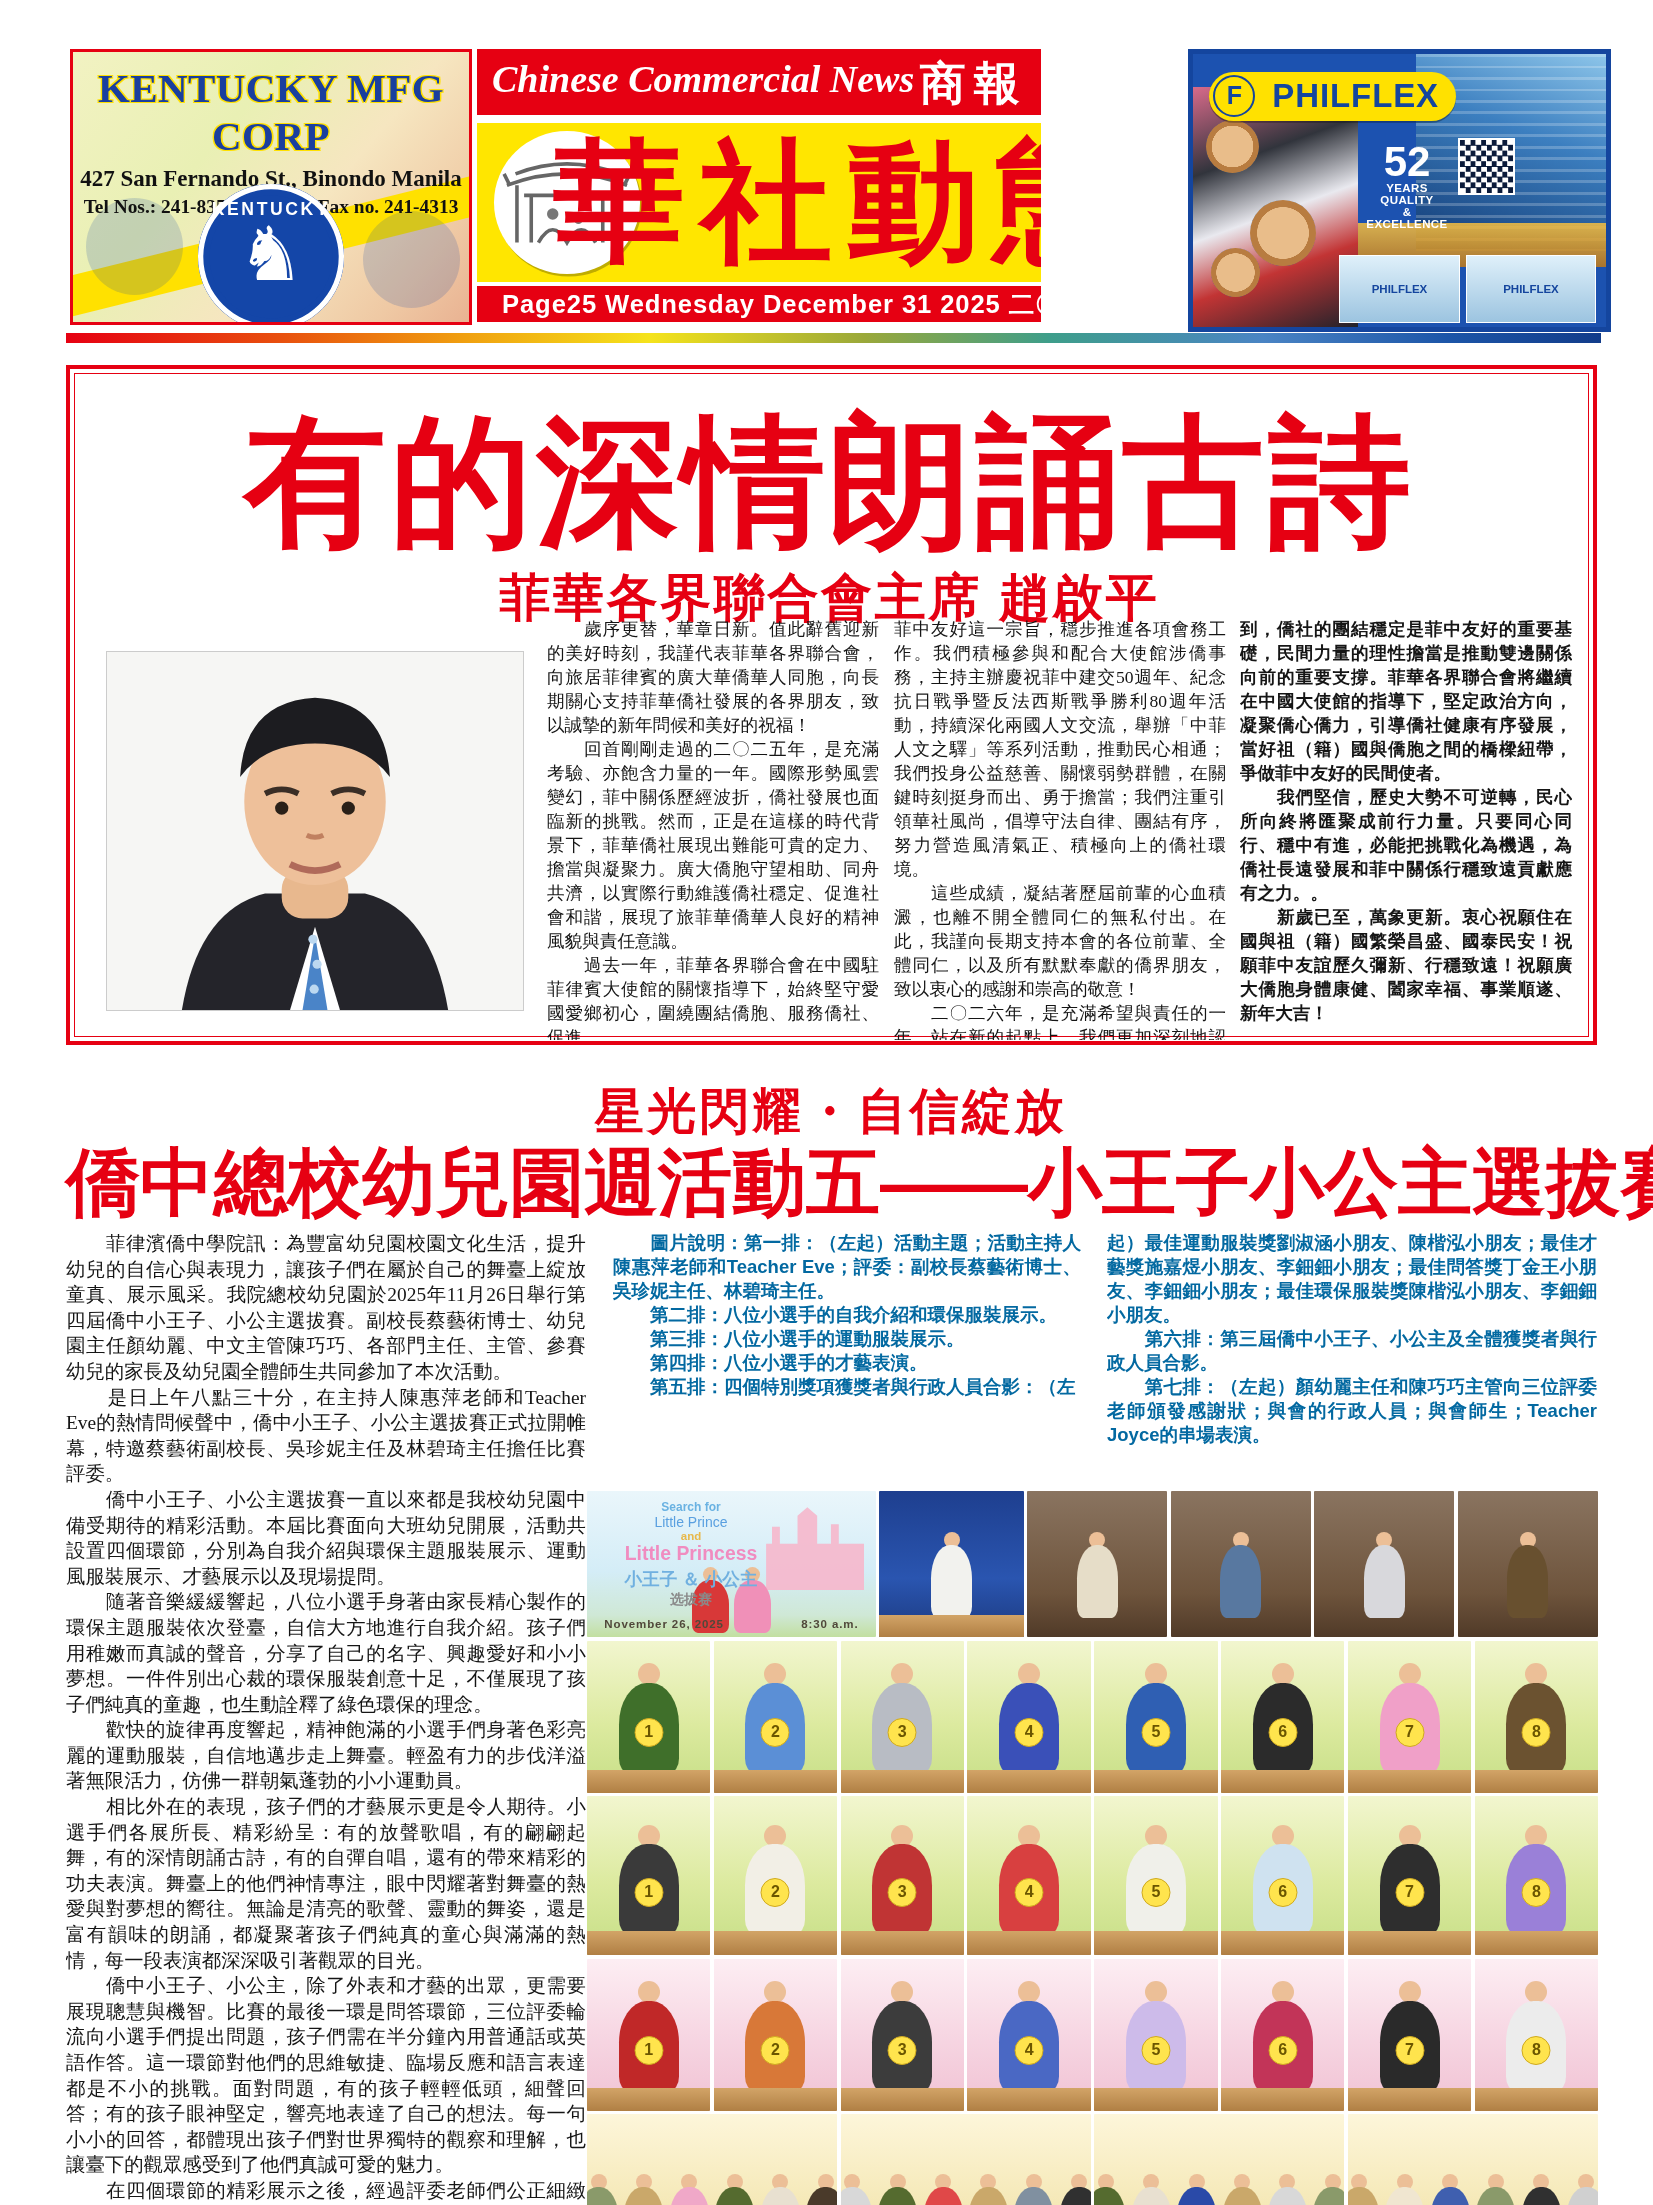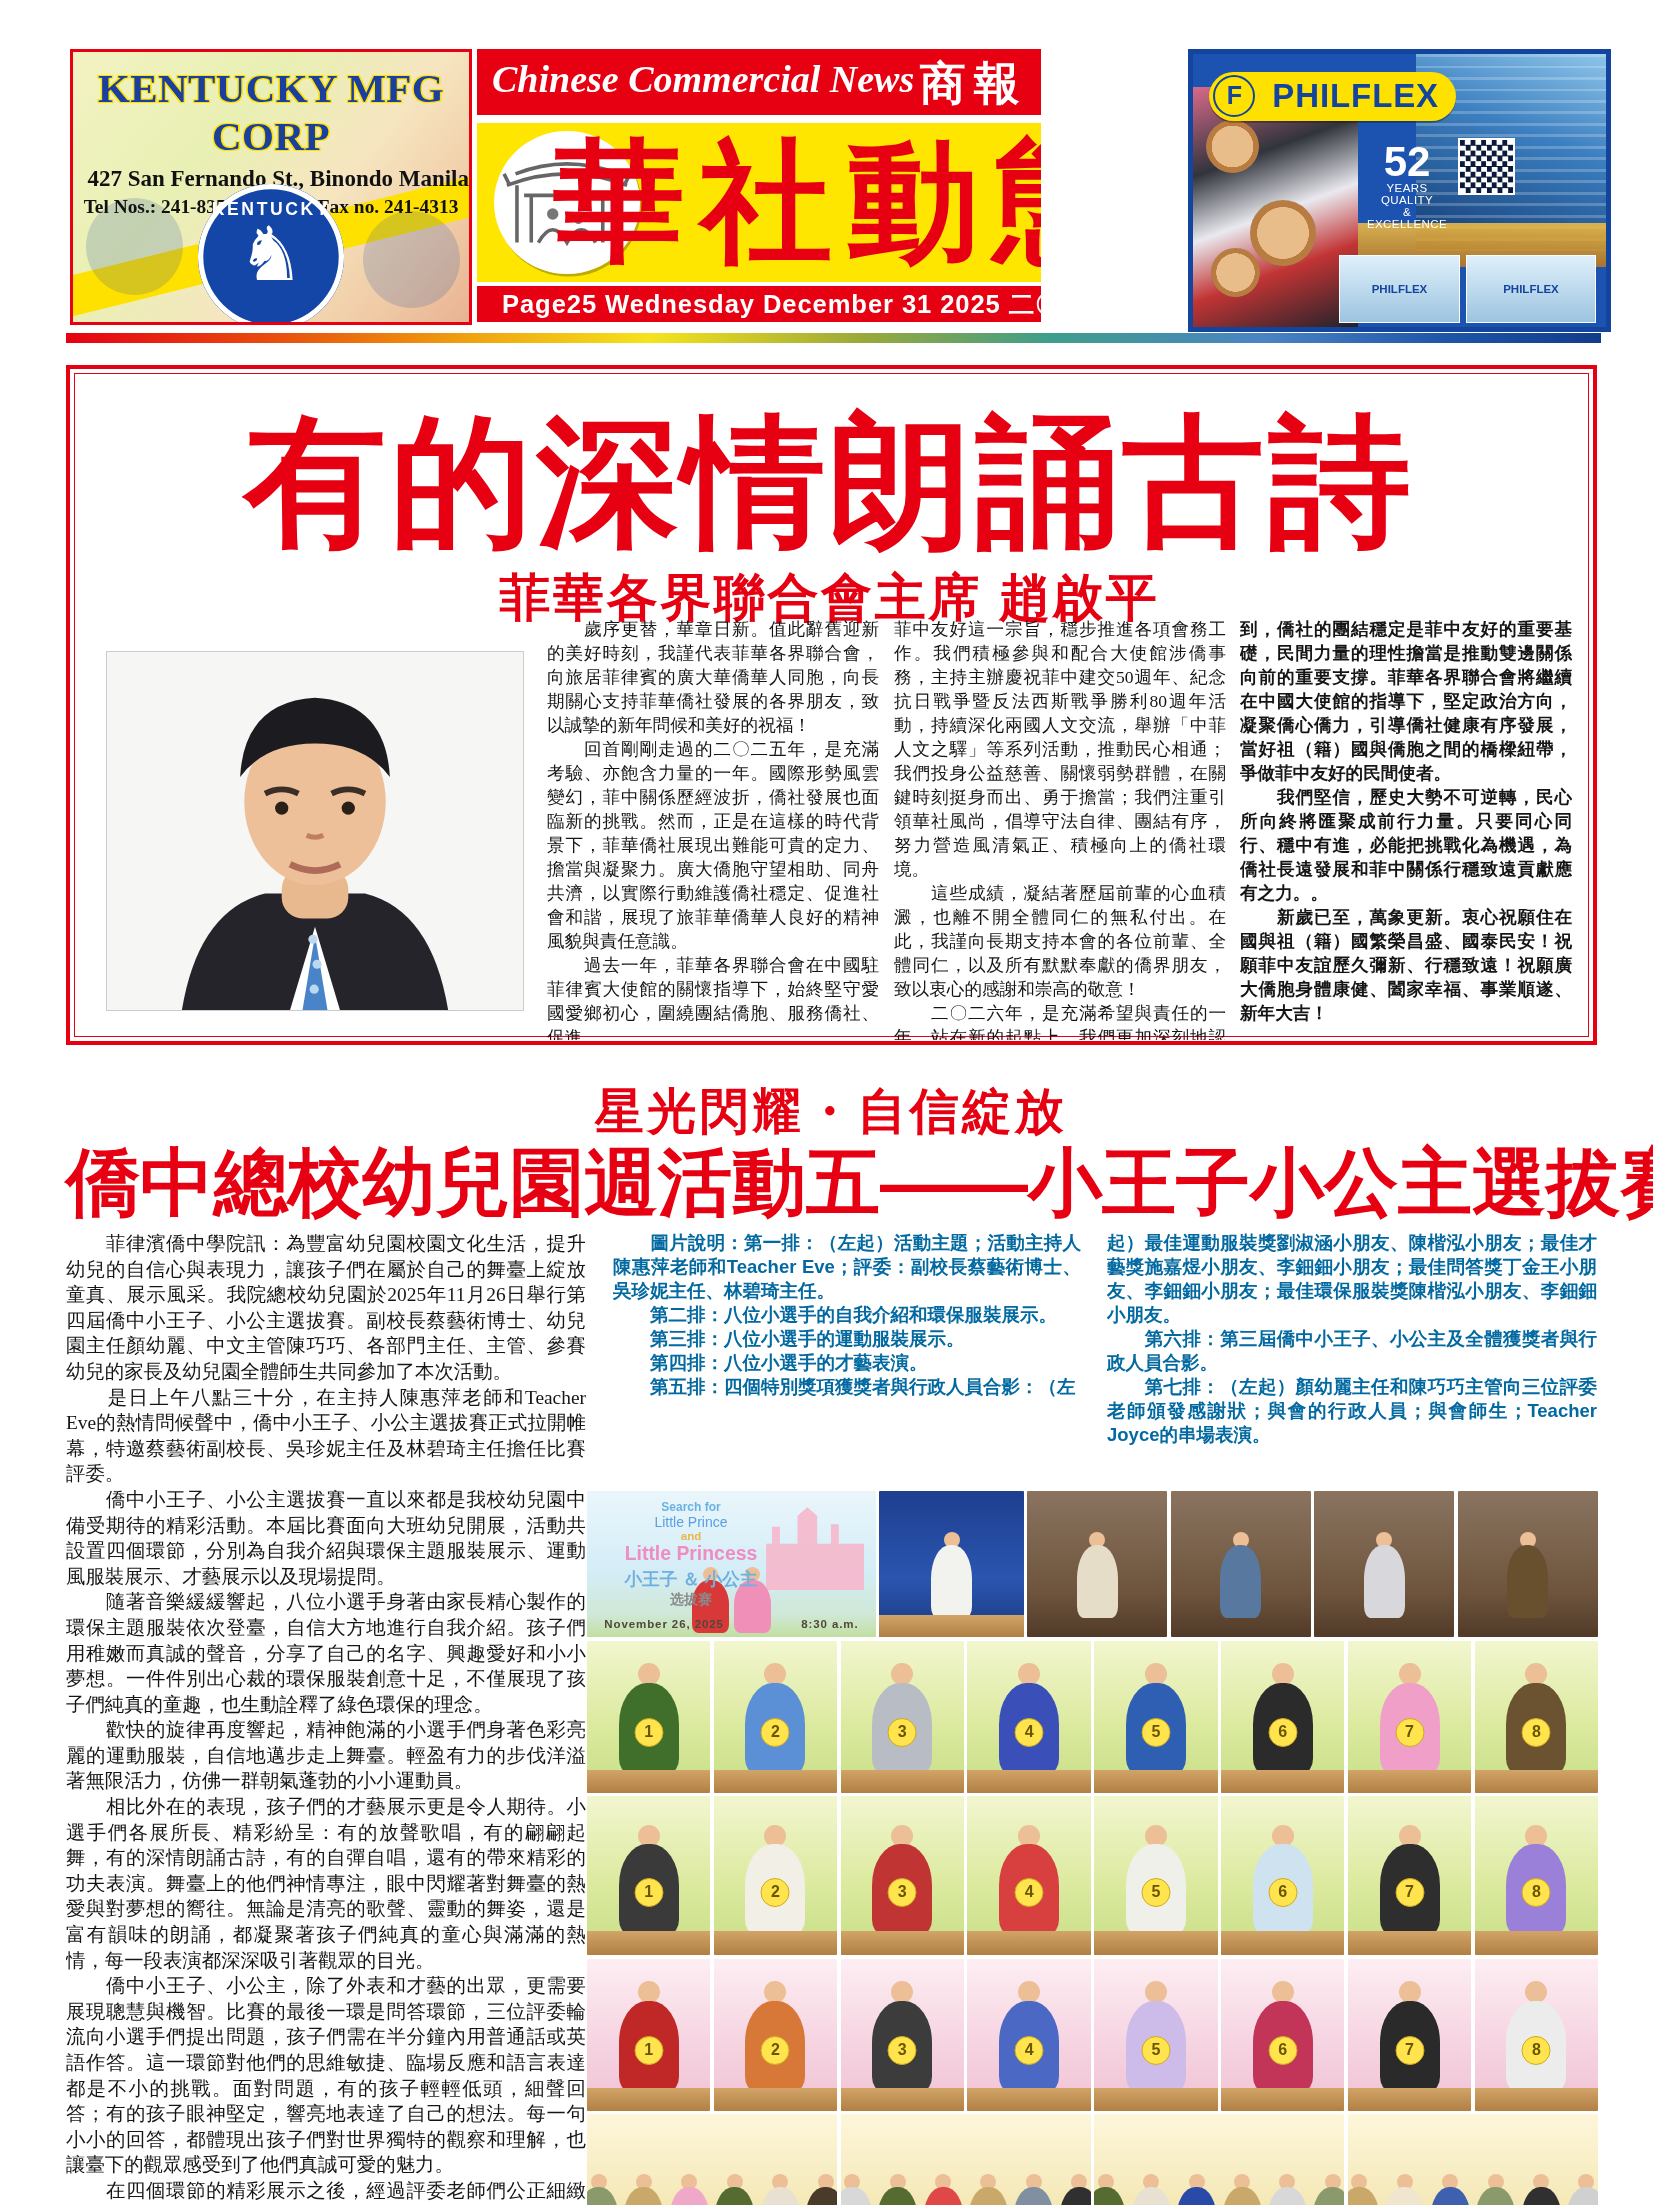--- a/index.html
+++ b/index.html
@@ -7,21 +7,21 @@
   body{width:1654px;height:2911px;position:relative;font-family:"Liberation Sans","DejaVu Sans",sans-serif;}
   .abs{position:absolute;}
 
   
   .ad-kentucky{left:70px;top:49px;width:396px;height:270px;border:3.5px solid #e60012;
     background:linear-gradient(130deg,#f2f2c2 0%,#e9f0b4 35%,#f6e6c0 60%,#efc9a4 85%,#e9b292 100%);overflow:hidden;}
   .k-swoosh{position:absolute;left:-35px;top:172px;width:485px;height:40px;background:#ffe100;transform:rotate(-14deg);}
   .k-title{position:relative;text-align:center;margin-top:12.3px;font-family:"Liberation Serif",serif;font-weight:900;
     font-size:41px;color:#1a3f9e;letter-spacing:0.4px;
     text-shadow:-1.3px -1.3px 0 #ffe100,1.3px -1.3px 0 #ffe100,-1.3px 1.3px 0 #ffe100,1.3px 1.3px 0 #ffe100;}
-  .k-addr{position:relative;text-align:right;margin-top:6.2px;font-family:"Liberation Serif",serif;font-weight:700;font-size:23px;color:#111;}
+  .k-addr{position:relative;text-align:center;margin-top:6.2px;font-family:"Liberation Serif",serif;font-weight:700;font-size:23px;color:#111;}
   .k-tel{position:relative;text-align:center;margin-top:3.5px;font-family:"Liberation Serif",serif;font-weight:700;font-size:19.4px;color:#111;}
   .k-logo{position:absolute;left:50%;top:132px;transform:translateX(-50%);width:146px;height:146px;border-radius:50%;
     background:#1446a8;box-shadow:inset 0 0 0 5.3px #ffffff,inset 0 0 0 11.5px #1446a8;text-align:center;}
   .k-logo .arc{display:block;margin-top:15px;color:#fff;font-weight:900;font-size:17.6px;letter-spacing:2.6px;}
   .k-logo .horse{display:block;margin-top:-2.6px;color:#fff;font-size:75px;line-height:75px;}
   .k-logo-ghost{position:absolute;width:97px;height:97px;border-radius:50%;background:#1446a8;opacity:.18;}
 
   .masthead{left:477px;top:49px;width:564px;height:273px;}
   .m-redbar{height:66px;background:#e60012;position:relative;}
   .m-ccn{position:absolute;left:15px;top:8px;color:#fff;font-family:"Liberation Serif",serif;font-style:italic;font-weight:700;font-size:38px;}
@@ -46,21 +46,21 @@
   .pf-c1{left:13.2px;top:66px;width:53px;height:53px;}
   .pf-c2{left:57px;top:146px;width:66px;height:66px;}
   .pf-c3{left:17.6px;top:194px;width:49px;height:49px;}
   .pf-banner{position:absolute;left:16px;top:17.6px;width:247px;height:49px;background:#ffe100;border-radius:25px;
     display:flex;align-items:center;box-shadow:0 1.8px 0 rgba(0,0,0,.3);}
   .pf-logo{width:38px;height:38px;margin-left:4.4px;border-radius:50%;background:#ffe100;border:2.6px solid #14459e;
     color:#14459e;font-weight:900;font-size:25px;line-height:36px;text-align:center;}
   .pf-name{flex:1;text-align:center;color:#14459e;font-weight:900;font-size:33px;letter-spacing:0.9px;}
   .pf-52{position:absolute;left:172px;top:88px;color:#fff;text-align:center;width:84px;}
   .pf-52 .n{font-size:42px;font-weight:900;line-height:40px;}
-  .pf-52 .t{font-size:11.5px;font-weight:400;letter-spacing:0.4px;}
+  .pf-52 .t{font-size:11.5px;font-weight:700;letter-spacing:0.4px;}
   .pf-qr{position:absolute;left:265px;top:84px;width:53px;height:53px;background:
     repeating-conic-gradient(#ffffff 0% 25%,#0a1a3a 0% 50%) 0 0/10.6px 10.6px;border:2.6px solid #fff;}
   .pf-thumb{position:absolute;bottom:4.4px;height:66px;background:linear-gradient(180deg,#dff0fa,#9cc4e0);
     border:1.8px solid #fff;color:#14459e;font-weight:900;font-size:11.5px;text-align:center;line-height:66px;}
   .pf-t1{left:146px;width:119px;}
   .pf-t2{left:273px;width:128px;}
 
   .rainbow{left:66px;top:333px;width:1535px;height:9.7px;
     background:linear-gradient(90deg,#e60012 0%,#e8500e 14%,#f0a010 26%,#f5e31c 38%,#9aa83a 52%,#3e9e8a 64%,#4a84c4 78%,#1c55a8 90%,#123c8a 100%);}
 

